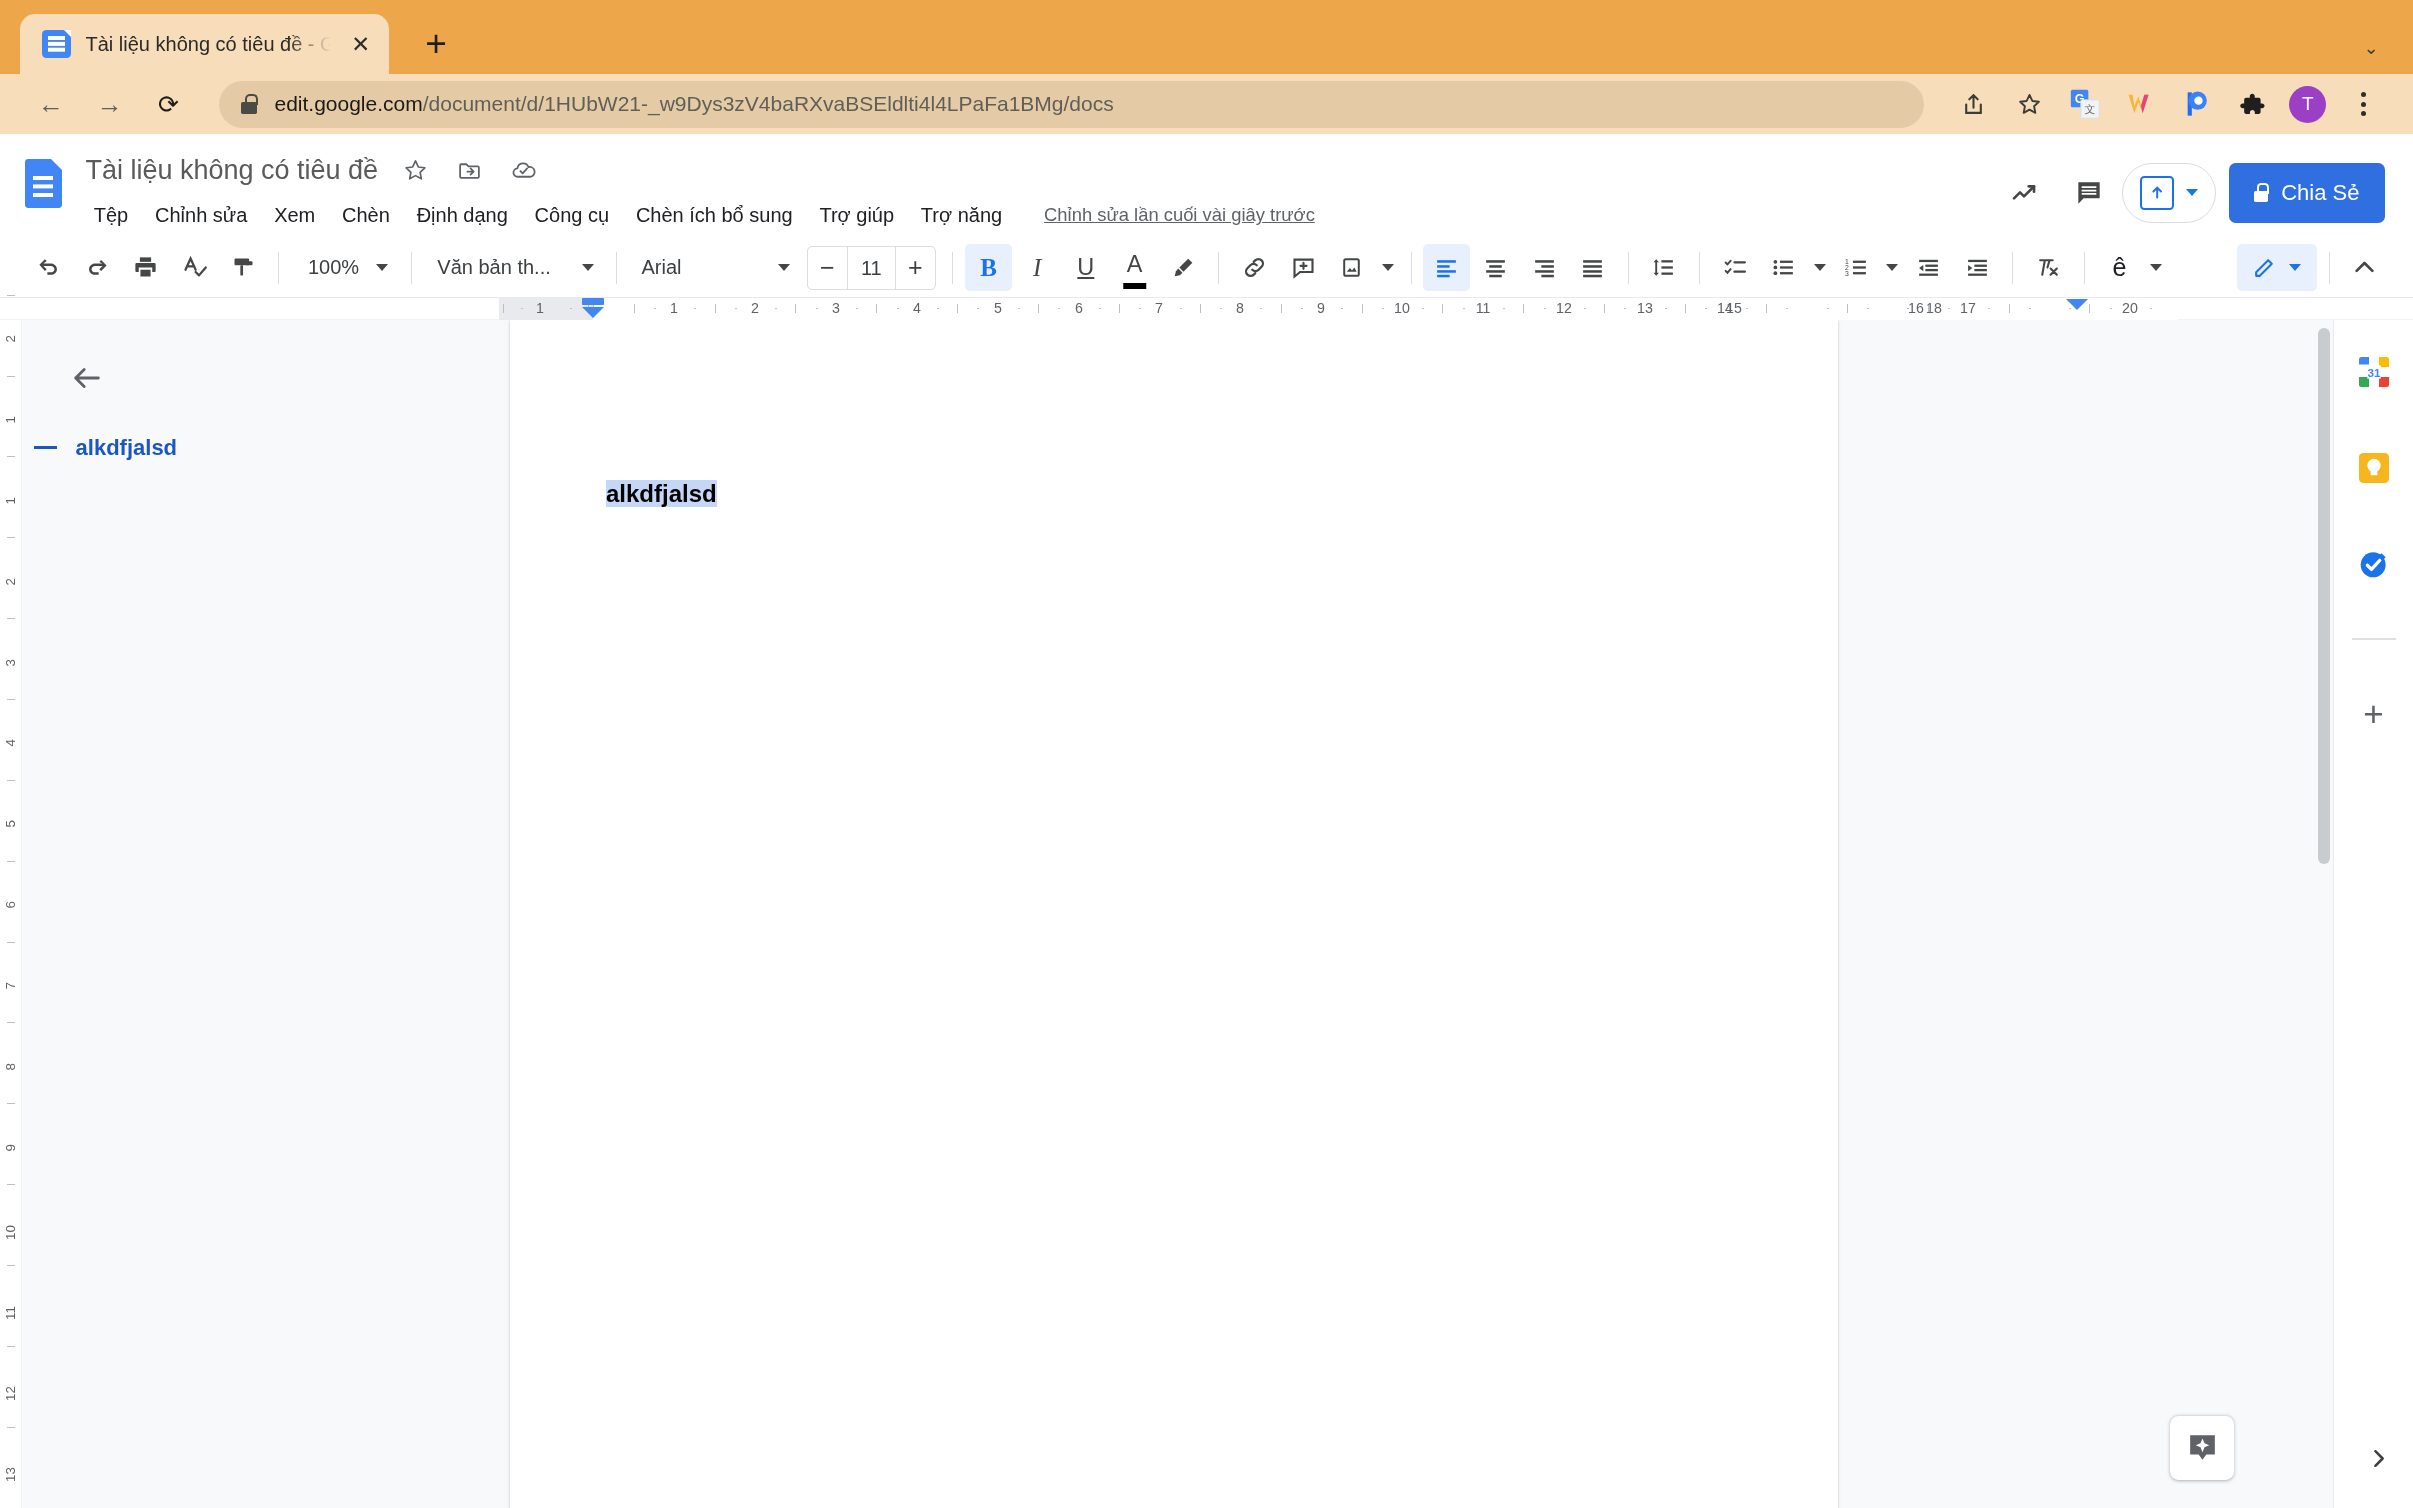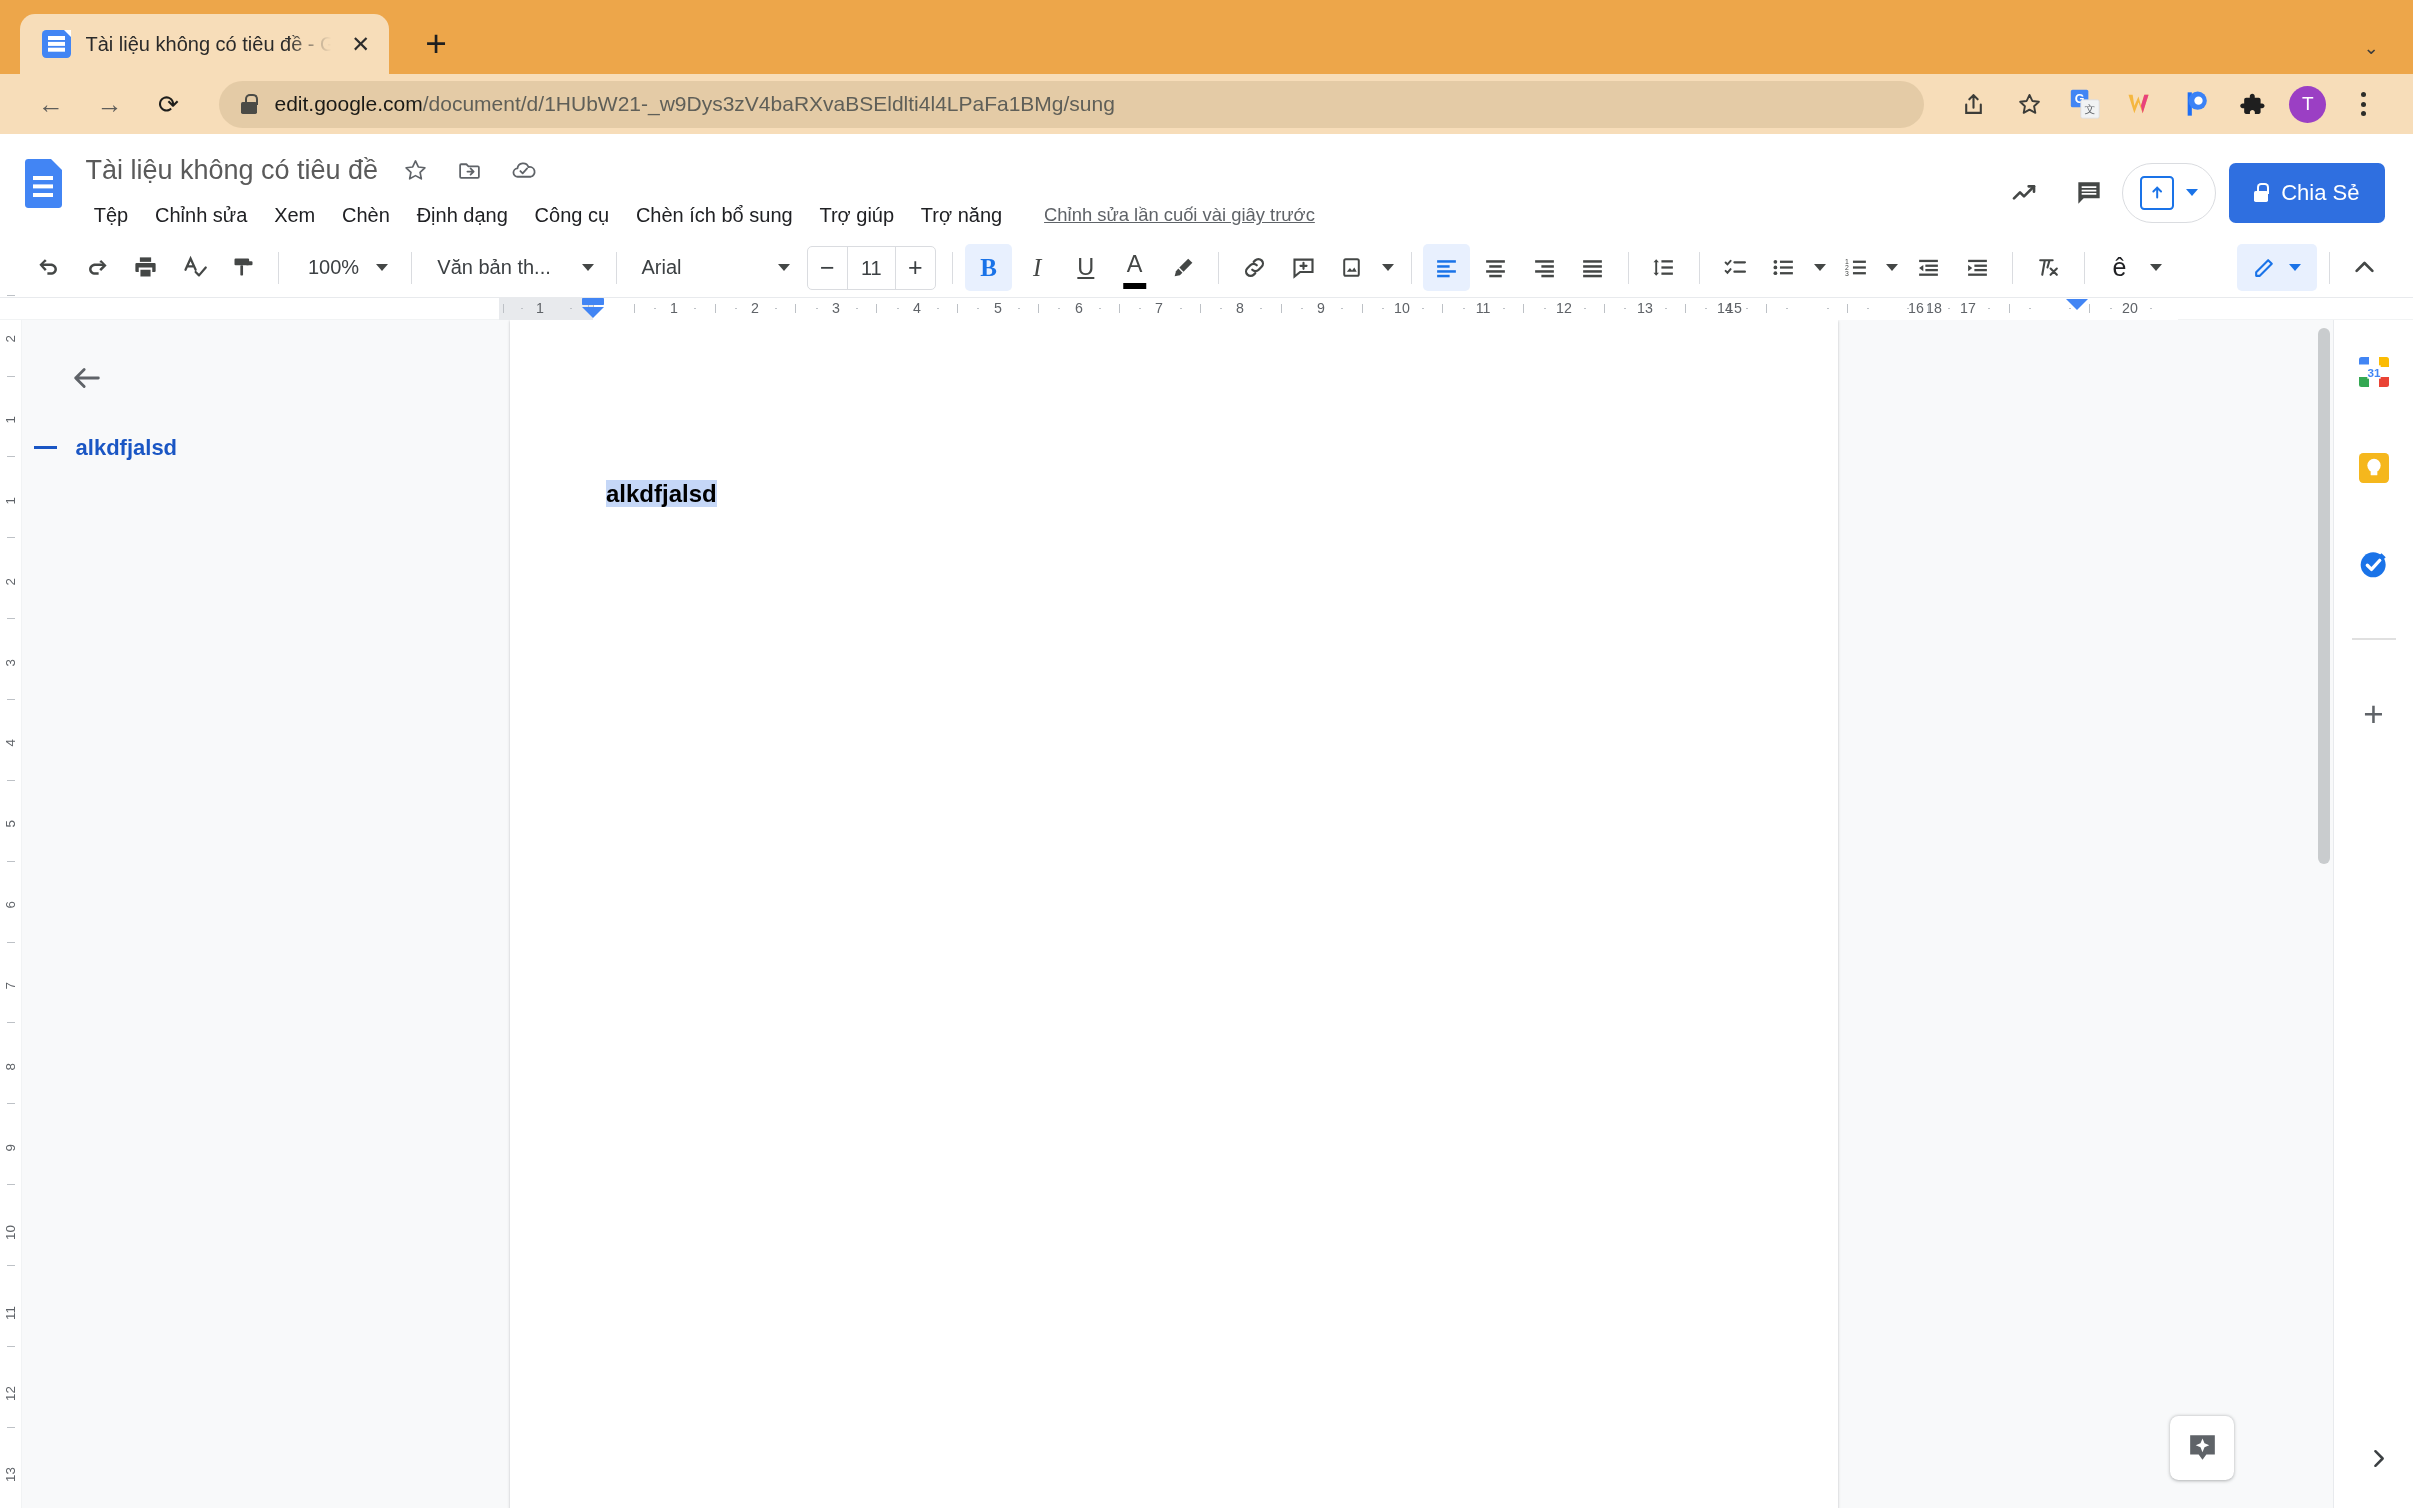--- a/index.html
+++ b/index.html
@@ -323,21 +323,21 @@
     <div class="tabstrip-spacer"></div>
     <div class="tabstrip-chevron">⌄</div>
   </div>
 
   <div class="omnibar">
     <div class="nav-btn">←</div>
     <div class="nav-btn">→</div>
     <div class="nav-btn reload">⟳</div>
     <div class="urlbox">
       <div class="lock-icon"></div>
-      <div class="url-text"><b>edit.google.com</b><span>/document/d/1HUbW21-_w9Dys3zV4baRXvaBSEldlti4l4LPaFa1BMg/sung</span></div>
+      <div class="url-text"><b>edit.google.com</b><span>/document/d/1HUbW21-_w9Dys3zV4baRXvaBSEldlti4l4LPaFa1BMg/docs</span></div>
     </div>
     <div class="omni-icon">
       <svg width="25" height="25" viewBox="0 0 24 24" fill="none" stroke="#3c3c38" stroke-width="2" stroke-linecap="round">
           <path d="M12 3v12M12 3l-4 4M12 3l4 4M5 12v8h14v-8"></path>
         </svg>
     </div>
     <div class="omni-icon">
       <svg width="25" height="25" viewBox="0 0 24 24" fill="none" stroke="#3c3c38" stroke-width="1.8" stroke-linejoin="round">
           <path d="M12 2.8l2.7 5.8 6.3.8-4.6 4.3 1.2 6.3L12 16.9 6.4 20l1.2-6.3L3 9.4l6.3-.8z"></path>
         </svg>

